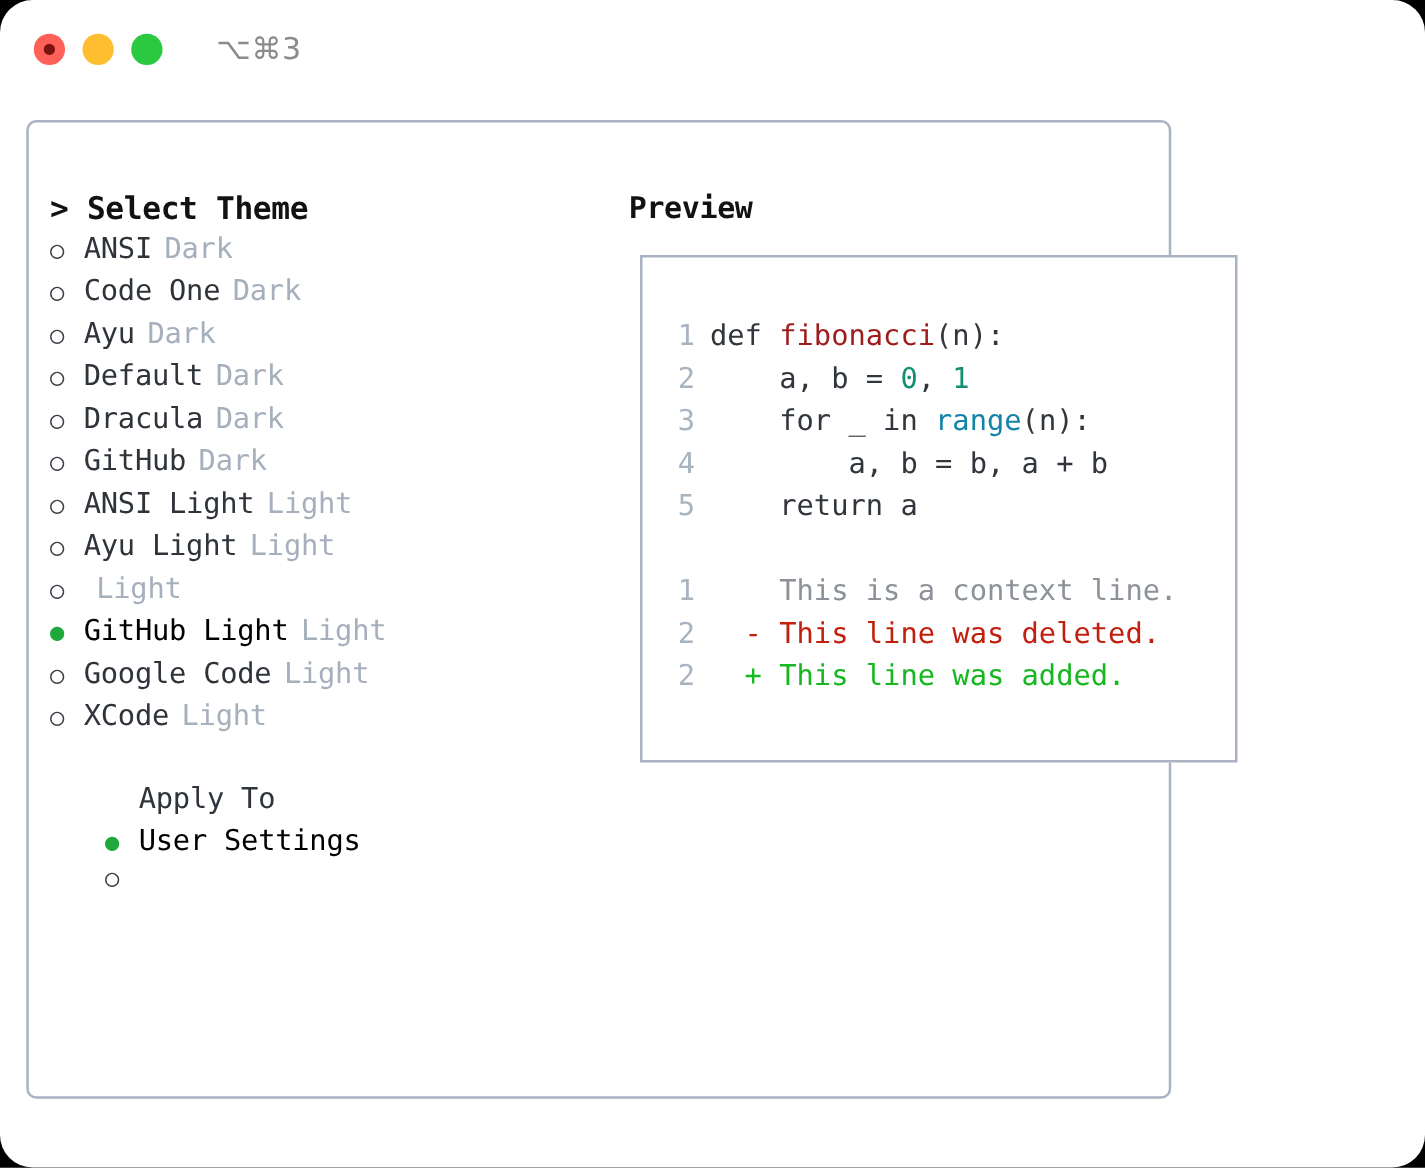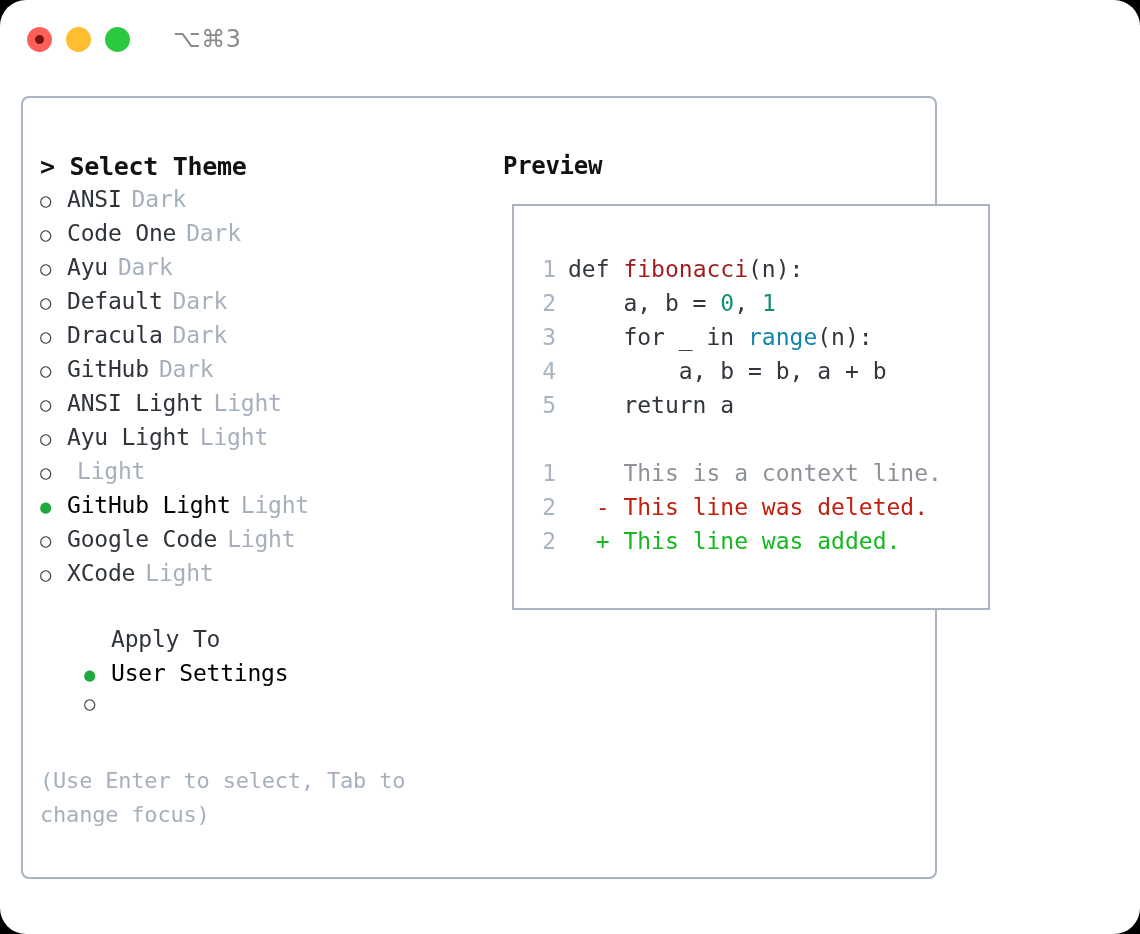--- a/index.html
+++ b/index.html
@@ -240,21 +240,20 @@
           </div>
 
         <div class="apply-group">
           <div class="apply-head">Apply To</div>
           <div id="apply-options">
               <div class="opt sel"><span class="bullet">●</span><span class="label">User Settings</span></div>
               <div class="opt"><span class="bullet">○</span></div>
             </div>
         </div>
 
-        <div class="hint">(Use Enter to select, Tab to change focus)</div>
       </div>
 
       <div class="col-right">
         <div class="preview-head">Preview</div>
 
         <div class="preview-box">
           <div class="code" id="code-area"><div class="row"><span class="gutter">1</span><span class="t-plain">def </span><span class="t-fn">fibonacci</span><span class="t-plain">(n):</span></div><div class="row"><span class="gutter">2</span><span class="t-plain">    a, b = </span><span class="t-num">0</span><span class="t-plain">, </span><span class="t-num">1</span></div><div class="row"><span class="gutter">3</span><span class="t-plain">    for _ in </span><span class="t-builtin">range</span><span class="t-plain">(n):</span></div><div class="row"><span class="gutter">4</span><span class="t-plain">        a, b = b, a + b</span></div><div class="row"><span class="gutter">5</span><span class="t-plain">    return a</span></div><div class="spacer-row"></div><div class="row"><span class="gutter">1</span><span class="t-ctx">    </span><span class="t-ctx">This is a context line.</span></div><div class="row"><span class="gutter">2</span><span class="t-del">  - </span><span class="t-del">This line was deleted.</span></div><div class="row"><span class="gutter">2</span><span class="t-add">  + </span><span class="t-add">This line was added.</span></div></div>
         </div>
       </div>
 

